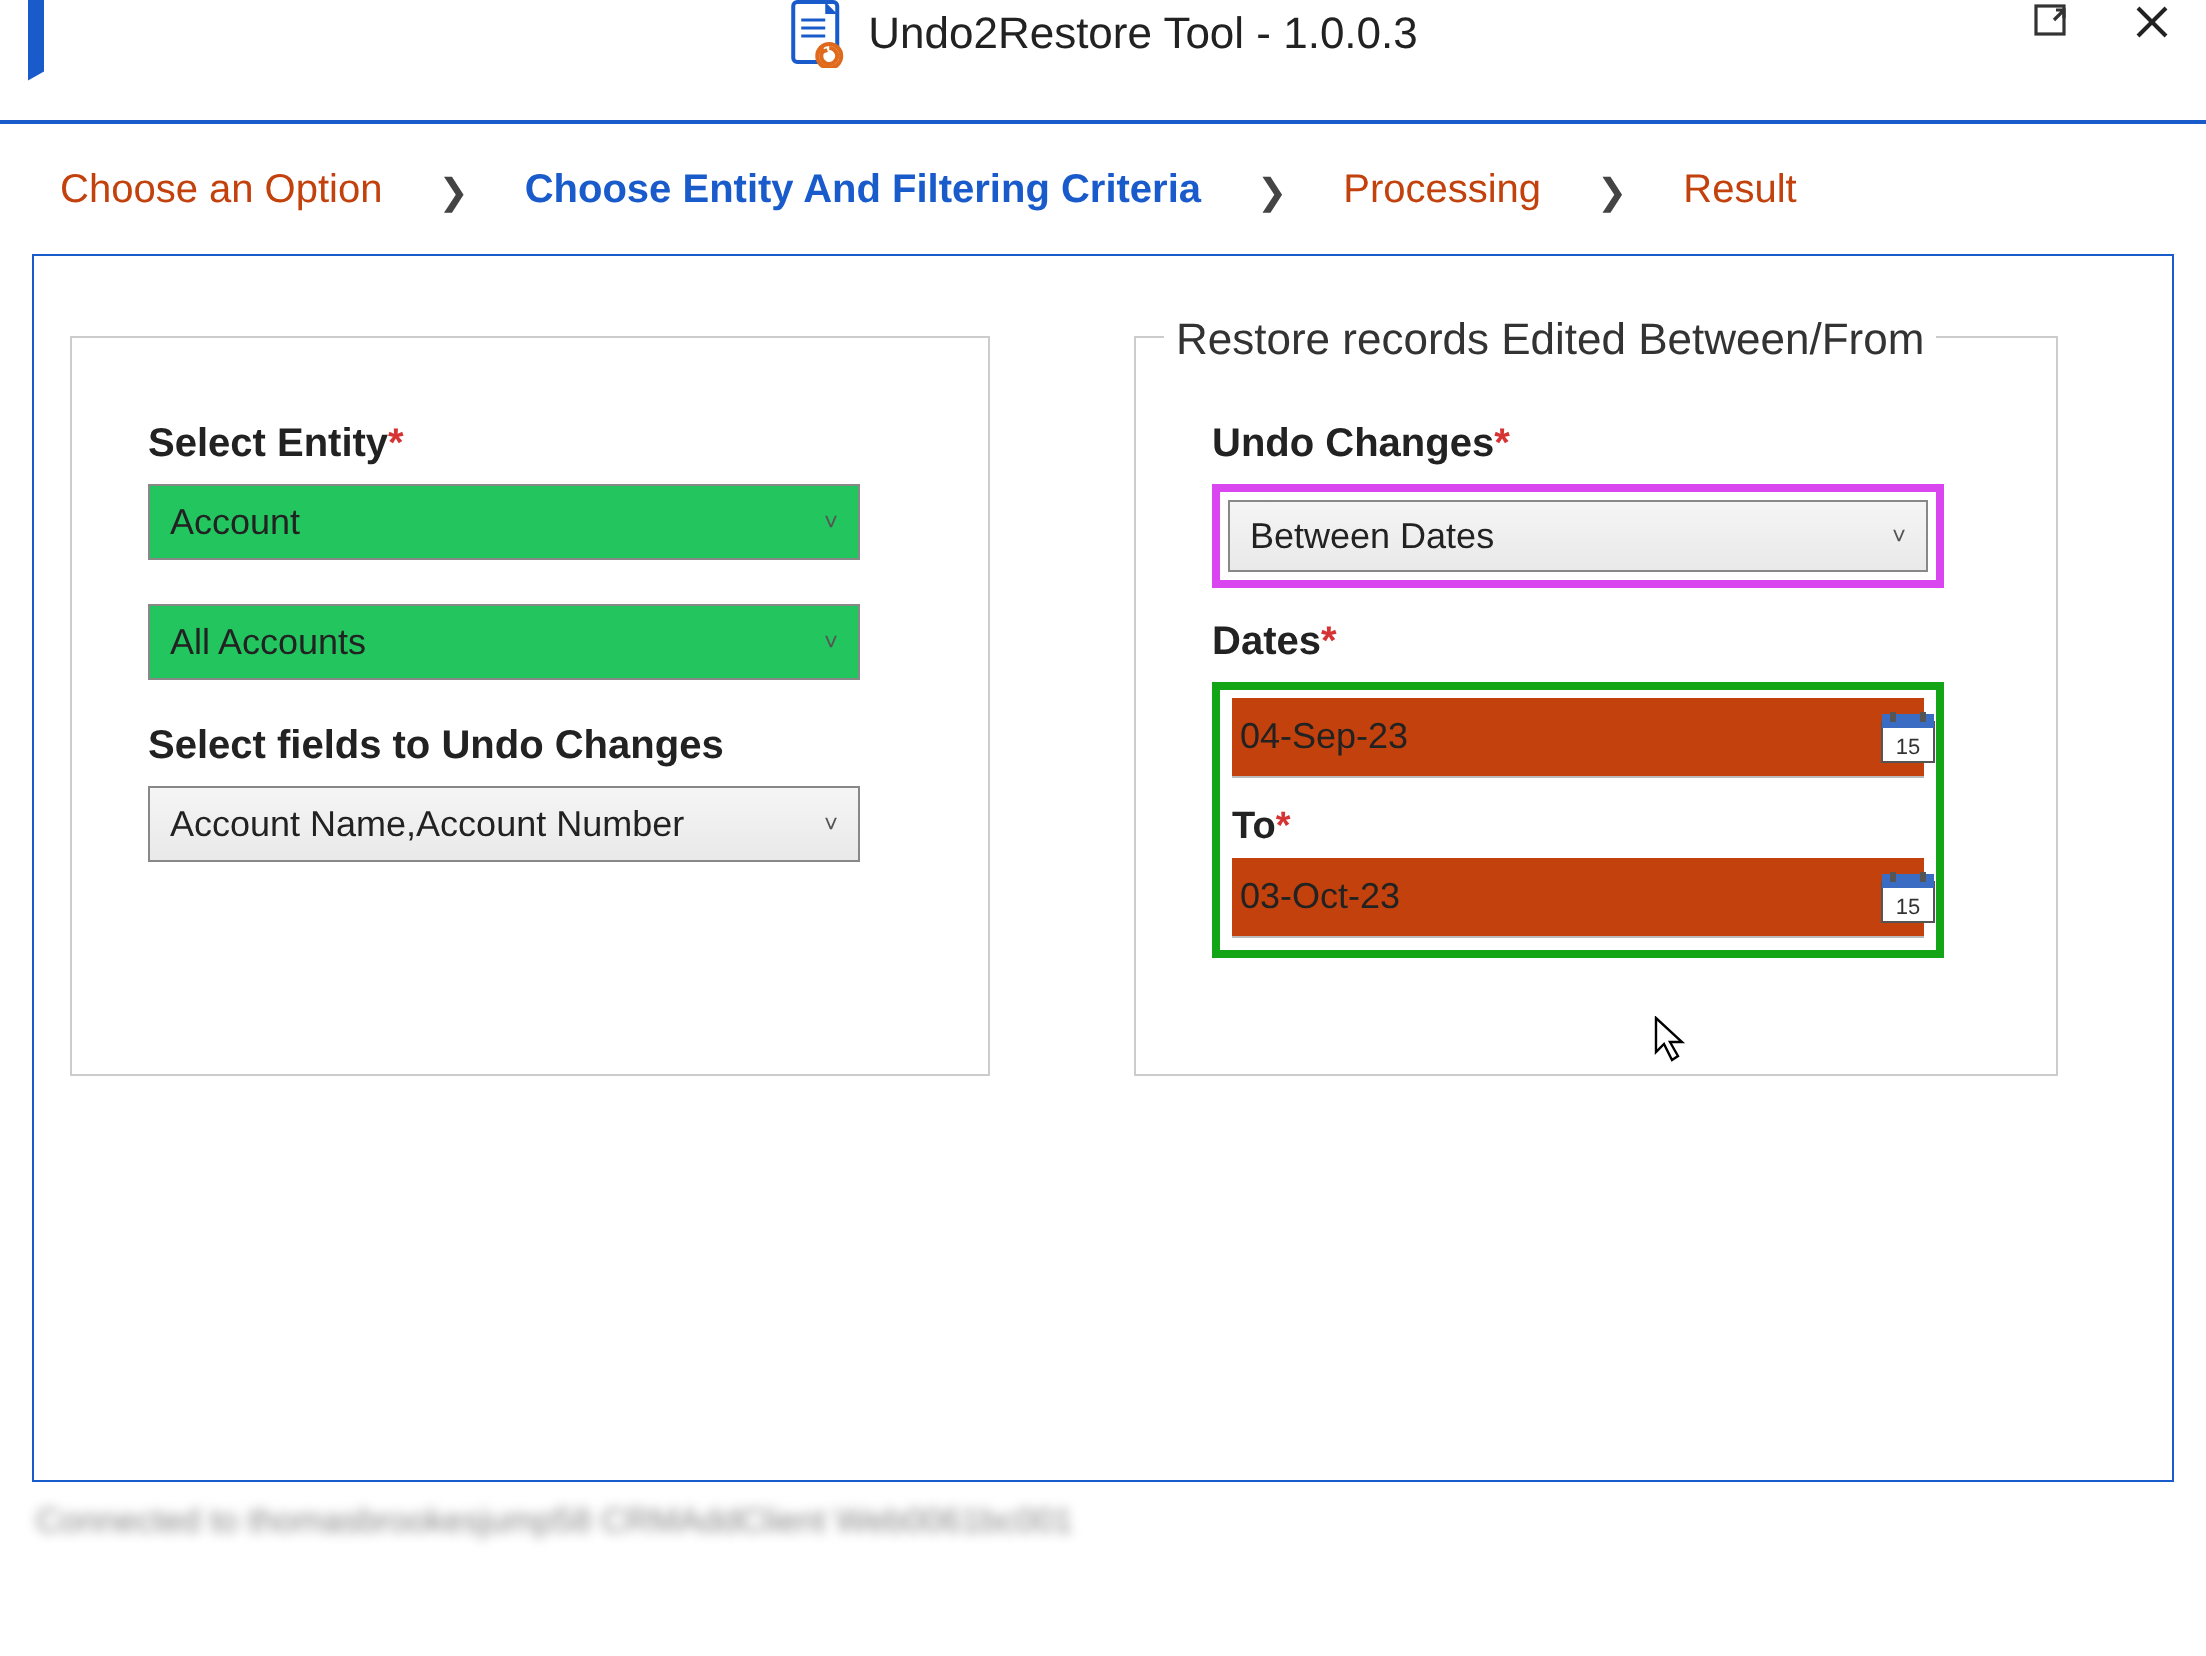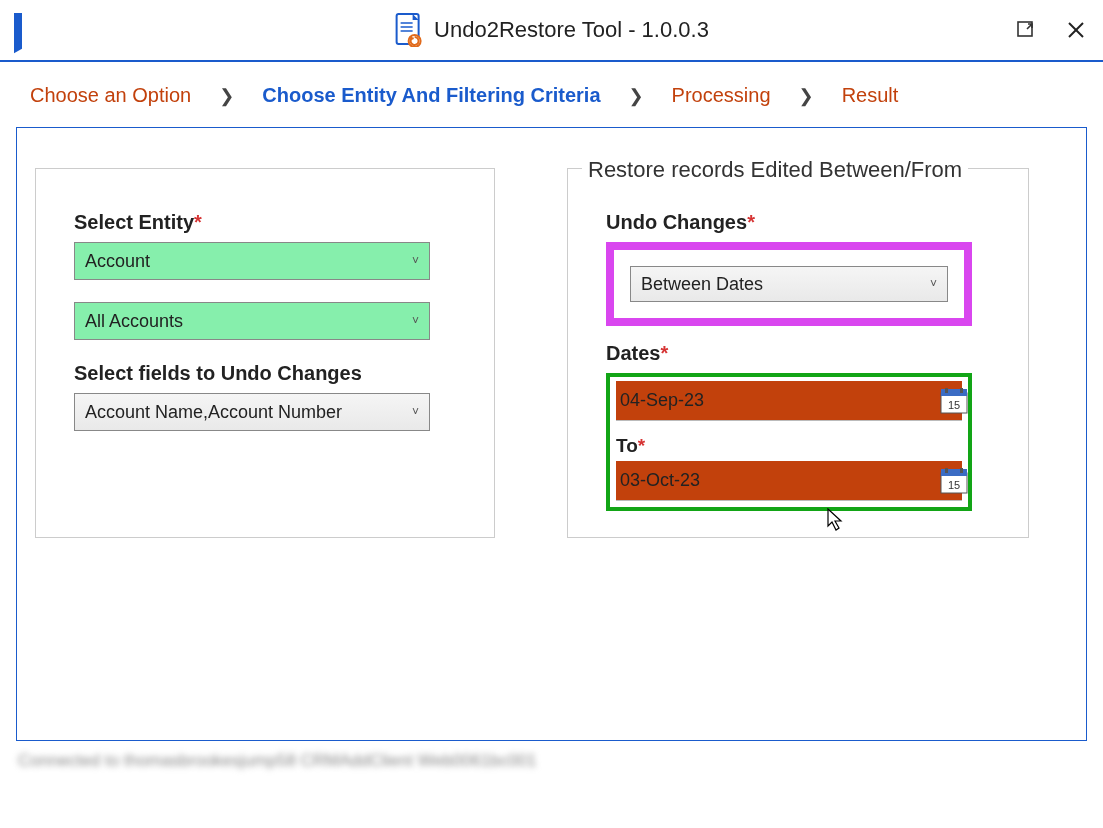--- a/index.html
+++ b/index.html
@@ -9,21 +9,21 @@
     background: #ffffff;
     width: 1103px;
     height: 828px;
     overflow: hidden;
     color: #222;
   }
   
   .titlebar {
     height: 62px;
     display: flex;
-    align-items: center;
+    align-items: flex-start;
     padding: 0 16px 0 14px;
     border-bottom: 2px solid #1a5bcc;
     position: relative;
   }
   .brand-icon {
     width: 8px;
     height: 34px;
     background: #1a5bcc;
     margin-right: 14px;
     position: relative;
@@ -114,39 +114,39 @@
     font-weight:600;
     color:#222;
     margin-bottom:8px;
     margin-top: 6px;
   }
   .req { color:#d63434; }
   .select {
     width:356px;
     height:38px;
     border:1px solid #888;
-    background:#86efac;
+    background:#22c55e;
     display:flex;
     align-items:center;
     justify-content:space-between;
     padding:0 10px;
     font-size:18px;
     cursor:pointer;
     margin-bottom:22px;
   }
   .select.grey {
     background: linear-gradient(#f5f5f5,#e9e9e9);
   }
   .caret {
     font-size:12px;
     color:#555;
   }
   .green-outline {
-    border:8px solid #d946ef;
-    padding:16px;
+    border:4px solid #d946ef;
+    padding:4px;
     margin-bottom:8px;
   }
   .green-outline .select { width:100%; margin-bottom:0; }
   .date-row {
     display:flex;
     align-items:center;
     justify-content:space-between;
     height:40px;
     border-bottom:1px solid #bbb;
     padding:0 6px 0 4px;

